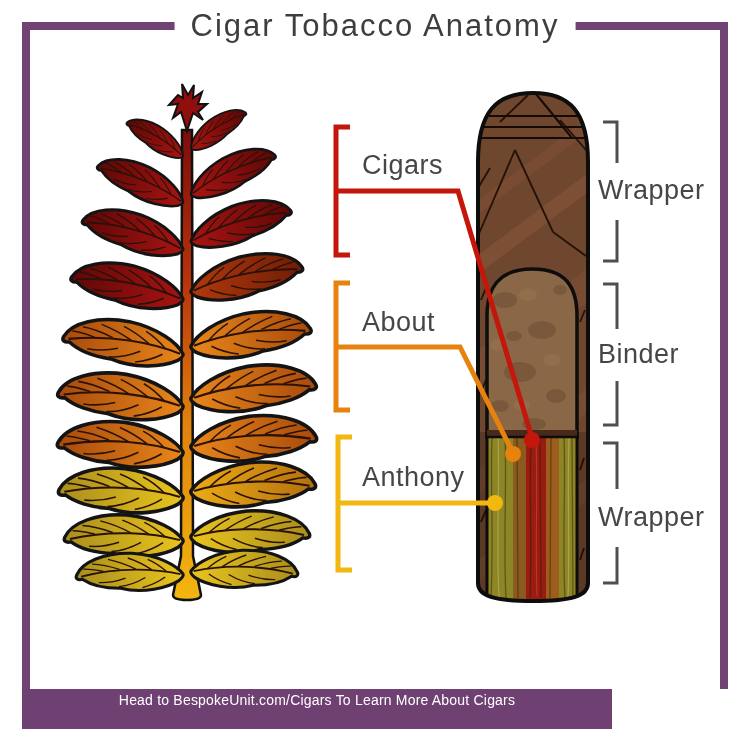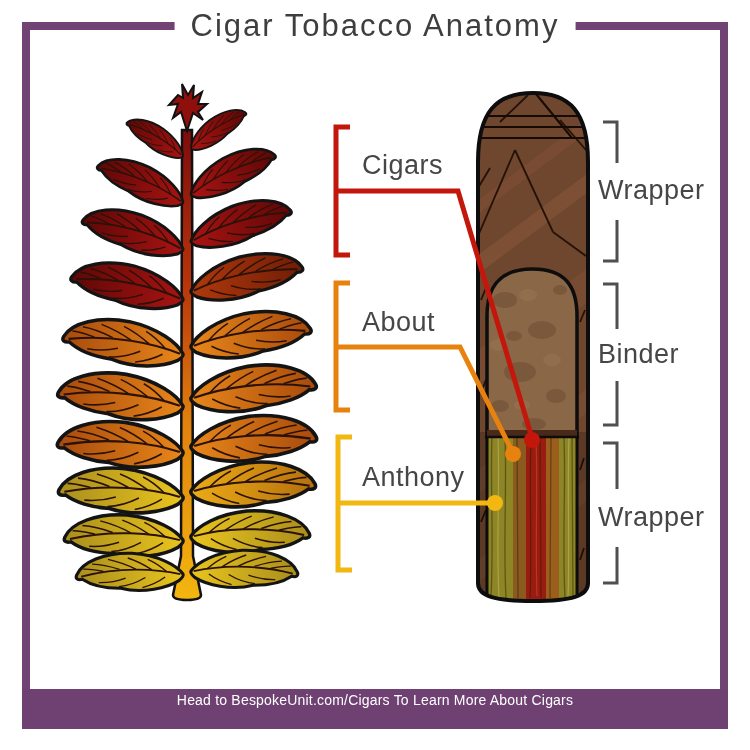--- a/index.html
+++ b/index.html
@@ -11,21 +11,21 @@
          padding:0 16px;font-size:31px;line-height:44px;letter-spacing:2px;color:#3e3e3e;
          white-space:nowrap;font-weight:500;}
   .art{position:absolute;left:0;top:0;width:750px;height:750px;}
   .lbl{position:absolute;font-size:27px;color:#464646;letter-spacing:.5px;white-space:nowrap;}
   .lbl-ligero{left:362px;top:150px;}
   .lbl-seco{left:362px;top:307px;}
   .lbl-volado{left:362px;top:462px;}
   .lbl-wrapper{left:598px;top:175px;}
   .lbl-binder{left:598px;top:339px;}
   .lbl-filler{left:598px;top:502px;}
-  .footer{position:absolute;left:22px;top:689px;width:706px;height:40px;box-sizing:border-box;
+  .footer{position:absolute;left:22px;top:689px;width:590px;height:40px;box-sizing:border-box;
           background:#6f4173;color:#ffffff;text-align:center;font-size:14px;line-height:19px;
           padding-top:2px;letter-spacing:.2px;}
 </style>
 </head>
 <body>
 
 <div class="canvas">
 
   <div class="frame"></div>
 

